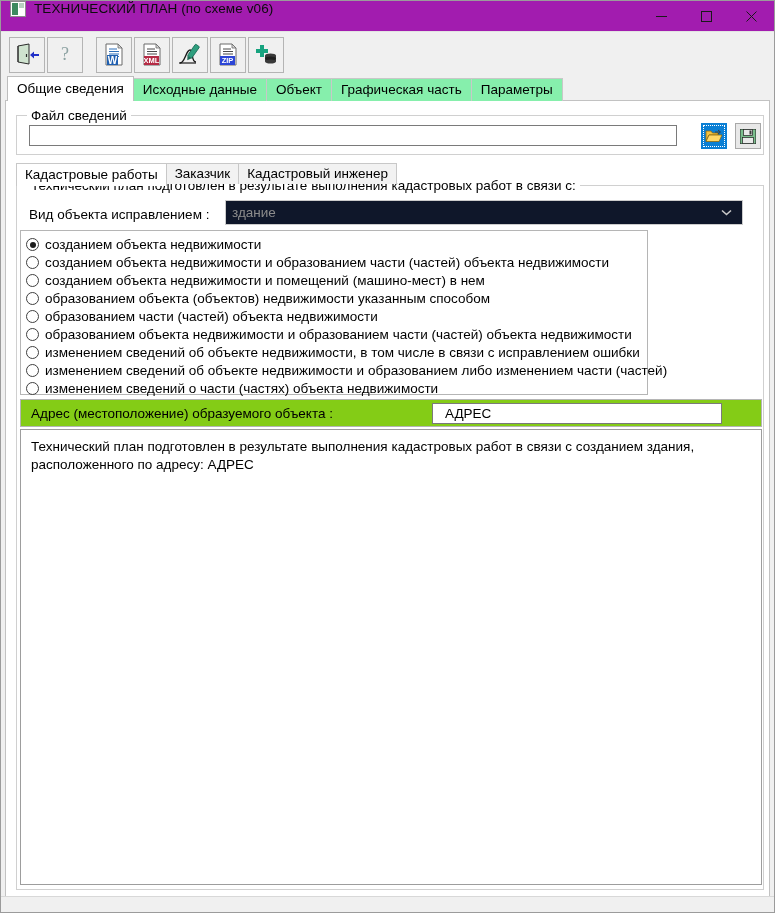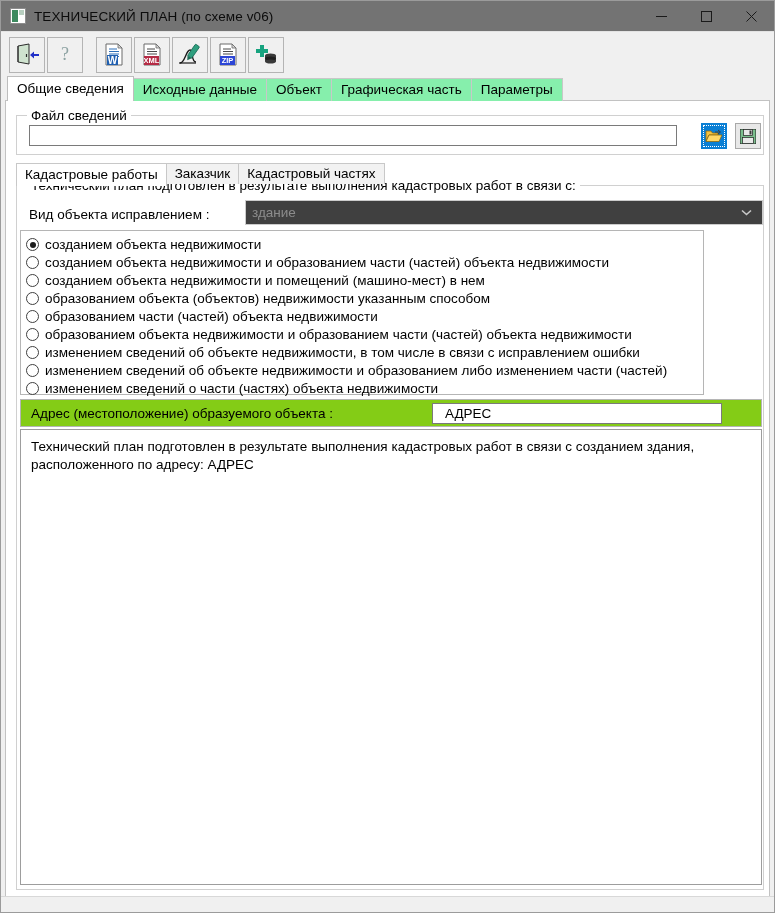--- a/index.html
+++ b/index.html
@@ -19,23 +19,23 @@
     height: 913px;
     box-sizing: border-box;
     background: #f0f0f0;
     border: 1px solid #9b9b9b;
     overflow: hidden;
   }
 
   
   .titlebar {
     height: 30px;
-    background: #737373;
-    display: flex;
-    align-items: center;
+    background: #a21caf;
+    display: flex;
+    align-items: flex-start;
     border-bottom: 1px solid #e3e3e3;
   }
   .title-icon {
     width: 16px;
     height: 16px;
     margin-left: 9px;
     margin-right: 8px;
     border: 1px solid #8d8d8d;
     background: #ffffff;
     position: relative;
@@ -250,41 +250,40 @@
     white-space: nowrap;
   }
   .combo {
     position: absolute;
     left: 208px;
     top: 14px;
     width: 518px;
     height: 25px;
     box-sizing: border-box;
     border: 1px solid #cccccc;
-    background: #404040;
-    display: flex;
-    align-items: center;
-    margin-left: 20px;
+    background: #0f172a;
+    display: flex;
+    align-items: center;
   }
   .combo-value {
     padding-left: 6px;
     font-size: 13.5px;
     color: #8c8c8c;
   }
   .combo-arrow {
     margin-left: auto;
     margin-right: 10px;
     display: flex;
   }
 
   .radio-panel {
     position: absolute;
     left: 3px;
     top: 44px;
-    width: 684px;
+    width: 628px;
     height: 165px;
     box-sizing: border-box;
     border: 1px solid #b5b5b5;
     background: #ffffff;
     padding: 5px 16px 0 3px;
   }
   .radio-row {
     display: flex;
     align-items: center;
     height: 17px;
@@ -517,21 +516,21 @@
           <rect x="4.5" y="1.5" width="9" height="6" fill="#e9e9e9" stroke="#1f1f1f" stroke-width="0.7"></rect>
           <rect x="10.5" y="2.5" width="2" height="4" fill="#3a3a3a"></rect>
           <rect x="3.5" y="9.5" width="11" height="6" fill="#e9e9e9" stroke="#1f1f1f" stroke-width="0.7"></rect>
         </svg>
       </button>
     </div>
 
     <div class="subtabstrip">
       <div class="subtab active">Кадастровые работы</div>
       <div class="subtab">Заказчик</div>
-      <div class="subtab">Кадастровый частях</div>
+      <div class="subtab">Кадастровый инженер</div>
     </div>
 
     <div class="groupbox gb-works">
       <div class="gb-title">Технический план подготовлен в результате выполнения кадастровых работ в  связи с:</div>
 
       <div class="field-row">
         <span class="field-label">Вид объекта исправлением :</span>
       </div>
       <div class="combo">
         <span class="combo-value">здание</span>

